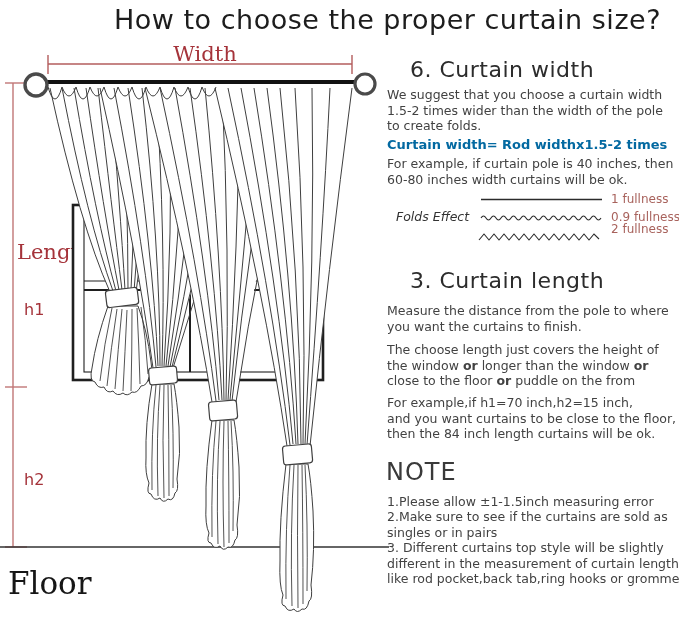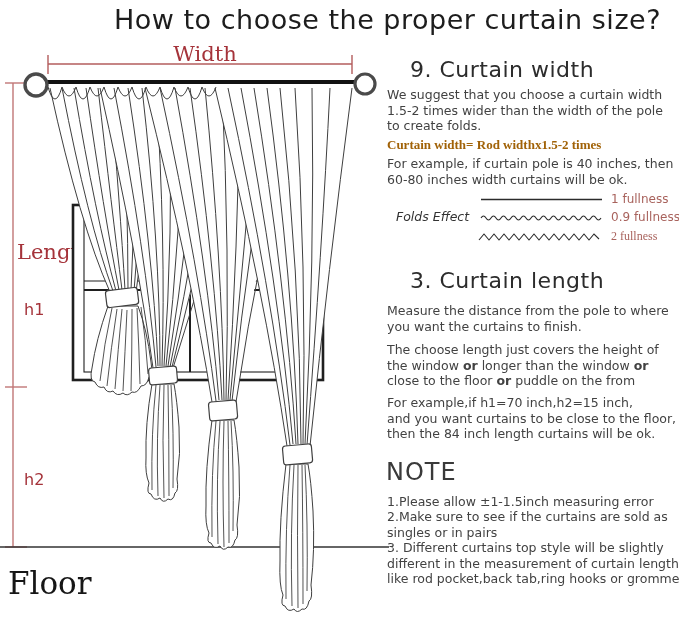--- a/index.html
+++ b/index.html
@@ -15,21 +15,21 @@
     top:4px;left:0;width:679px;text-align:center;
     font-size:27px;color:#1d1d1d;letter-spacing:0.5px;margin-left:48px;
   }
   .col-heading{
     font-size:22px;color:#2c2c2c;letter-spacing:0.5px;white-space:nowrap;
   }
   .body-text{
     font-size:12.5px;line-height:15.5px;color:#424242;white-space:pre-line;
   }
   .formula{
-    font-size:13px;font-weight:bold;color:#a16207;white-space:nowrap;font-family:Liberation Serif, serif;
+    font-size:13px;font-weight:bold;color:#0369a1;white-space:nowrap;
   }
   .folds-label{font-size:12.5px;color:#333;white-space:nowrap;}
   .fullness-label{font-size:12px;white-space:nowrap;}
   .note-heading{font-size:24px;color:#3a3a3a;letter-spacing:1px;}
   .note-item{font-size:12.5px;line-height:15.5px;color:#424242;white-space:pre-line;}
   svg text{user-select:none;}
   .serif-label{font-family:"DejaVu Serif",serif;}
 </style>
 </head>
 <body>
@@ -168,21 +168,21 @@
     <rect x="283" y="445" width="29" height="19" rx="3" transform="rotate(-5 297 454)" fill="#fff" stroke="#3f3f3f" stroke-width="1.2"></rect>
   </g>
 
   <path d="M48,87 q3.5,12 7,12 q3.5,0 7,-12 q3.5,9 7,9 q3.5,0 7,-9 q3.5,12 7,12 q3.5,0 7,-12 q3.5,9 7,9 q3.5,0 7,-9 q3.5,12 7,12 q3.5,0 7,-12 q3.5,9 7,9 q3.5,0 7,-9 q3.5,12 7,12 q3.5,0 7,-12 q3.5,9 7,9 q3.5,0 7,-9 q3.5,12 7,12 q3.5,0 7,-12 q3.5,9 7,9 q3.5,0 7,-9 q3.5,12 7,12 q3.5,0 7,-12 q3.5,9 7,9 q3.5,0 7,-9" fill="none" stroke="#3f3f3f" stroke-width="1"></path>
 
   <line x1="46" y1="82" x2="354" y2="82" stroke="#121212" stroke-width="4.2"></line>
   <circle cx="36" cy="85" r="11" fill="#fff" stroke="#4a4a4a" stroke-width="3.4"></circle>
   <circle cx="365" cy="84" r="10" fill="#fff" stroke="#4a4a4a" stroke-width="3.2"></circle>
 </svg>
 
-<div class="abs col-heading" style="left:410px;top:57px;">9. Curtain width</div>
+<div class="abs col-heading" style="left:410px;top:57px;">6. Curtain width</div>
 
 <div class="abs body-text" style="left:387px;top:87px;width:300px;">We suggest that you choose a curtain width
 1.5-2 times wider than the width of the pole
 to create folds.</div>
 
 <div class="abs formula" style="left:387px;top:137px;">Curtain width= Rod widthx1.5-2 times</div>
 
 <div class="abs body-text" style="left:387px;top:156px;width:300px;">For example, if curtain pole is 40 inches, then
 60-80 inches width curtains will be ok.</div>
 
@@ -194,21 +194,21 @@
 <div class="abs fullness-label" style="left:611px;top:192px;color:#a8625c;">1 fullness</div>
 
 <svg class="abs" style="left:478px;top:212px;" width="130" height="10">
   <path d="M3,6 q2.5,-4 5,0 t5,0 t5,0 t5,0 t5,0 t5,0 t5,0 t5,0 t5,0 t5,0 t5,0 t5,0 t5,0 t5,0 t5,0 t5,0 t5,0 t5,0 t5,0 t5,0 t5,0 t5,0 t5,0 t5,0" fill="none" stroke="#2b2b2b" stroke-width="1.1"></path>
 </svg>
 <div class="abs fullness-label" style="left:611px;top:210px;color:#a8625c;">0.9 fullness</div>
 
 <svg class="abs" style="left:476px;top:230px;" width="134" height="14">
   <path d="M3,10 L8,4 L13,10 L18,4 L23,10 L28,4 L33,10 L38,4 L43,10 L48,4 L53,10 L58,4 L63,10 L68,4 L73,10 L78,4 L83,10 L88,4 L93,10 L98,4 L103,10 L108,4 L113,10 L118,4 L123,9" fill="none" stroke="#2b2b2b" stroke-width="1.1"></path>
 </svg>
-<div class="abs fullness-label" style="left:611px;top:229px;color:#a8625c;font-family:Liberation Serif, serif;">2 fullness</div>
+<div class="abs fullness-label" style="left:611px;top:222px;color:#a8625c;">2 fullness</div>
 
 <div class="abs col-heading" style="left:410px;top:268px;">3. Curtain length</div>
 
 <div class="abs body-text" style="left:387px;top:303px;width:300px;">Measure the distance from the pole to where
 you want the curtains to finish.</div>
 
 <div class="abs body-text" style="left:387px;top:342px;width:300px;"><span>The choose length just covers the height of
 the window </span><b>or</b><span> longer than the window </span><b>or</b><span>
 close to the floor </span><b>or</b><span> puddle on the from</span></div>
 

